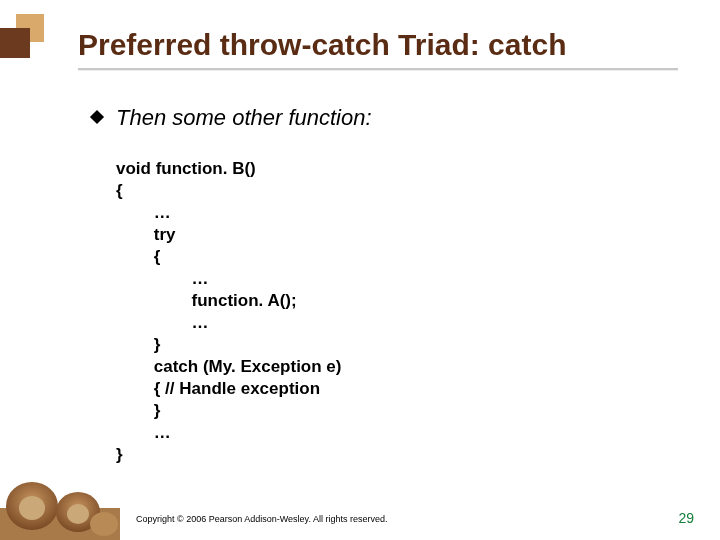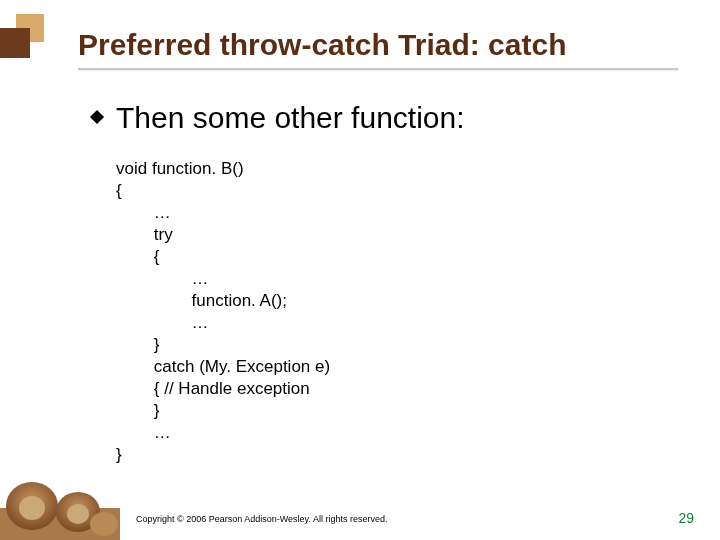--- a/index.html
+++ b/index.html
@@ -54,29 +54,31 @@
   }
   .bullet-row .dia{
     width:10px;height:10px;
     background:#000;
     transform:rotate(45deg);
     margin-top:8px;
     margin-right:14px;
     flex:none;
   }
   .bullet-row .bt{
-    font-size:30px;
+    font-size:22px;
     line-height:28px;
+    font-style:italic;
   }
   .code-block{
     margin-left:24px;
     font-family:Arial,Helvetica,sans-serif;
     font-size:17px;
     line-height:22px;
     white-space:pre;
+    font-weight:bold;
   }
   .copyright{
     position:absolute;
     bottom:16px;left:120px;
     font-size:9px;
     color:#000;
     padding-left:16px;
   }
   .pagenum{
     position:absolute;

